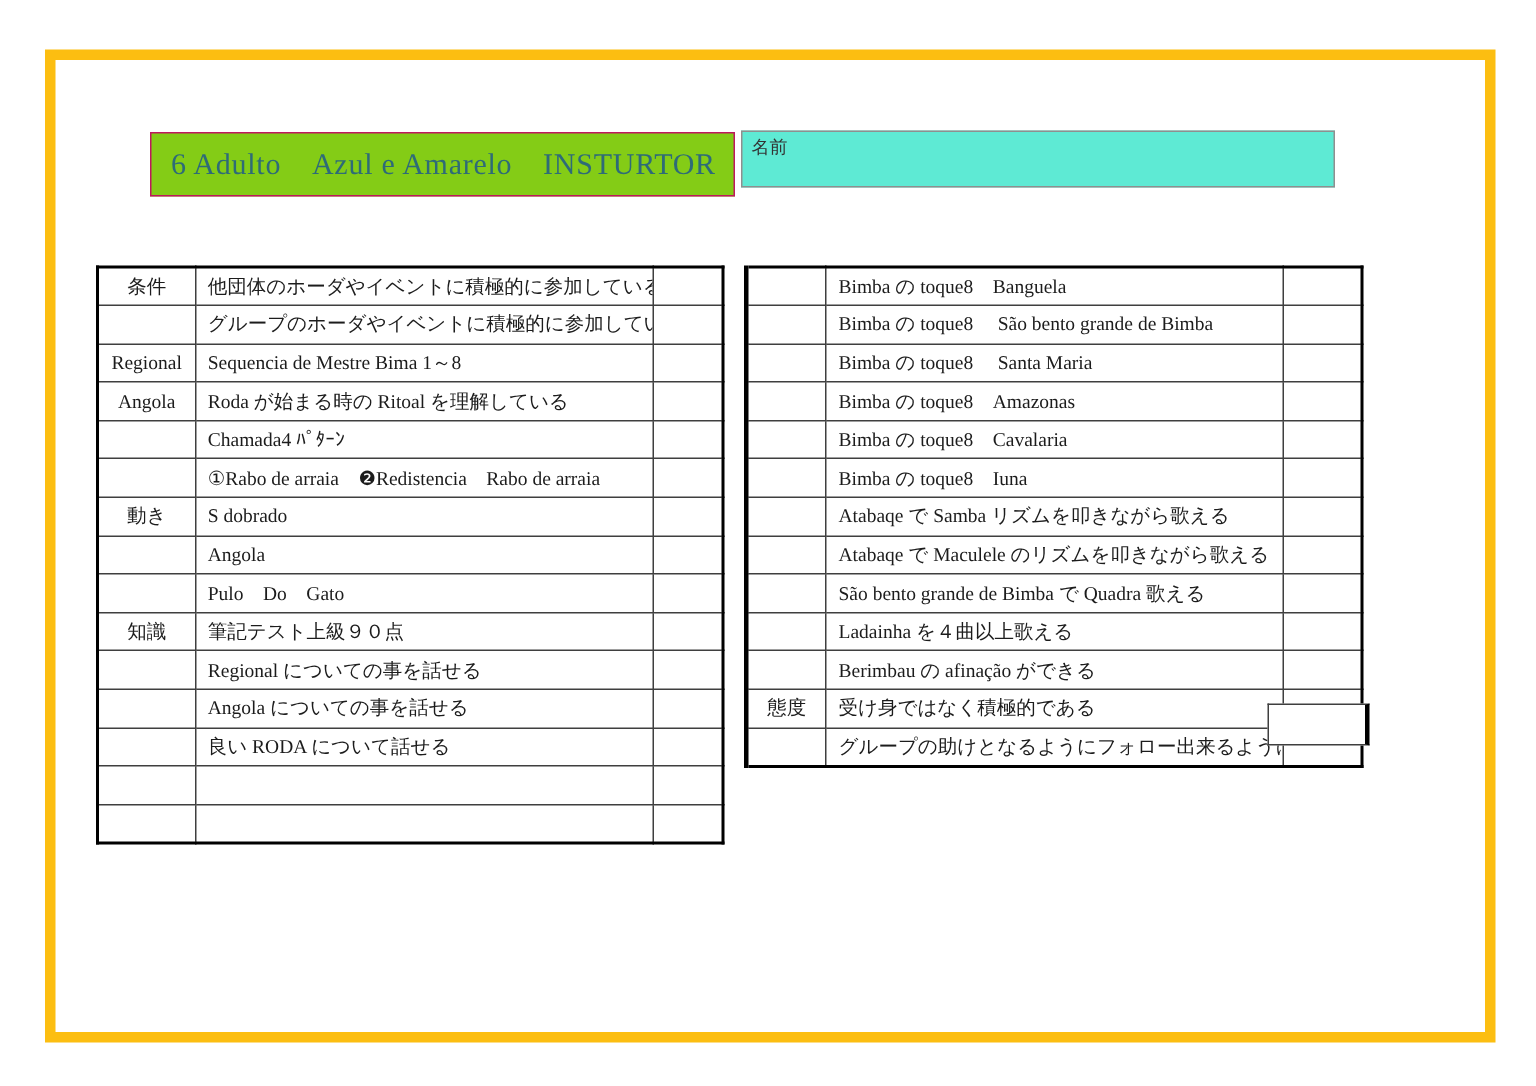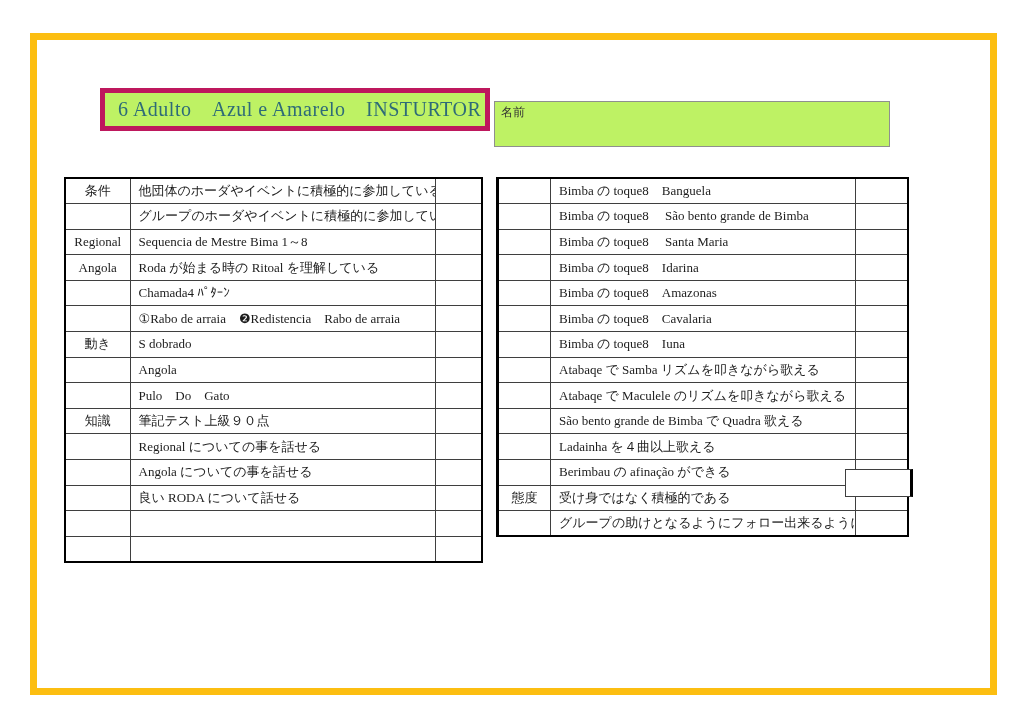--- a/index.html
+++ b/index.html
@@ -17,34 +17,34 @@
     position: absolute; left: 30px; top: 33px;
     width: 967px; height: 662px;
     border: 7px solid #FCBE11;
     background: transparent;
   }
 
   
   .title-box {
     position: absolute; left: 100px; top: 88px;
     width: 390px; height: 43px;
-    background: #bef264;
-    border: 5px solid #be185d;
+    background: #84cc16;
+    border: 1px solid #be185d;
     display: flex; align-items: center;
     padding-left: 13px;
   }
   .title-text {
     font-size: 20px; color: #2E6B78;
     letter-spacing: 0.5px; white-space: nowrap;
   }
   .name-box {
-    position: absolute; left: 494px; top: 101px;
-    width: 396px; height: 46px;
+    position: absolute; left: 494px; top: 87px;
+    width: 396px; height: 38px;
     border: 1px solid #8f8f8f;
-    background: #bef264;
+    background: #5eead4;
   }
   .name-label {
     font-size: 12px; color: #333333;
     padding: 2px 0 0 6px; display: inline-block;
   }
 
   
   table.gtable {
     position: absolute; top: 177px;
     border-collapse: collapse; table-layout: fixed;
@@ -190,25 +190,20 @@
           <td class="item">Bimba の toque8　 São bento grande de Bimba</td>
           <td class="check"></td>
         </tr>
       <tr>
           <td class="cat"></td>
           <td class="item">Bimba の toque8　 Santa Maria</td>
           <td class="check"></td>
         </tr>
       <tr>
           <td class="cat"></td>
-          <td class="item">Bimba の toque8　Idarina</td>
-          <td class="check"></td>
-        </tr>
-      <tr>
-          <td class="cat"></td>
           <td class="item">Bimba の toque8　Amazonas</td>
           <td class="check"></td>
         </tr>
       <tr>
           <td class="cat"></td>
           <td class="item">Bimba の toque8　Cavalaria</td>
           <td class="check"></td>
         </tr>
       <tr>
           <td class="cat"></td>

